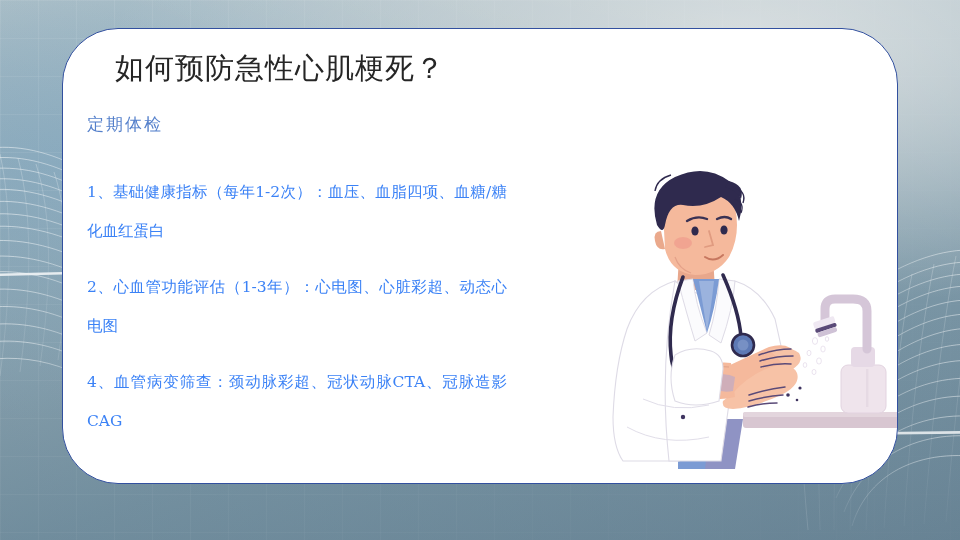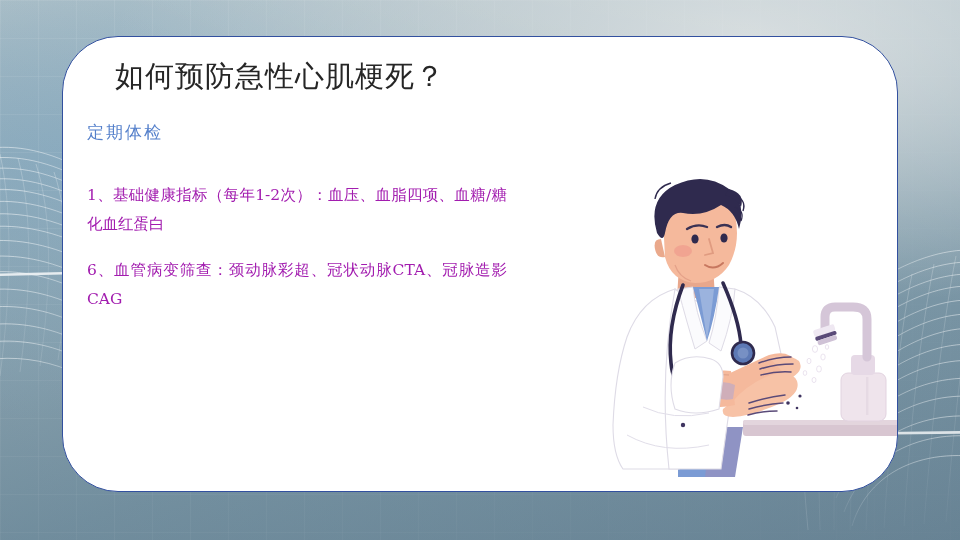--- a/index.html
+++ b/index.html
@@ -38,21 +38,20 @@
   .mesh-right{right:-18px;top:230px;width:250px;height:300px;opacity:.8;}
   
   .card{
     position:absolute;
     left:62px;top:28px;width:836px;height:456px;
     background:#ffffff;
     border:1.4px solid #32509f;
     border-radius:56px;
     box-sizing:border-box;
     overflow:hidden;
-    margin-top:8px;
   }
   .card-inner{position:absolute;inset:0;}
   
   .title{
     position:absolute;left:52px;top:20px;
     font-family:"DejaVu Serif","Liberation Serif",serif;
     font-size:29px;color:#262626;letter-spacing:1px;
     white-space:nowrap;
   }
   .subtitle{
@@ -60,22 +59,22 @@
     font-family:"DejaVu Serif","Liberation Serif",serif;
     font-size:17px;color:#5580cb;letter-spacing:2px;
     white-space:nowrap;
   }
   .body-list{
     position:absolute;left:24px;top:144px;width:420px;
   }
   .para{
     font-family:"DejaVu Serif","Liberation Serif",serif;
     font-size:15.5px;
-    line-height:29px;
-    color:#a21caf;
+    line-height:39px;
+    color:#3b82f6;
     margin:0 0 17px 0;
     text-align:justify;
   }
   
   .illus{position:absolute;left:520px;top:140px;width:330px;height:300px;}
 </style>
 </head>
 <body>
 
 <div id="slide">
@@ -163,21 +162,22 @@
   </svg>
 
   <div class="card">
     <div class="card-inner">
 
       <div class="title">如何预防急性心肌梗死？</div>
       <div class="subtitle">定期体检</div>
 
       <div class="body-list">
         <p class="para">1、基础健康指标（每年1-2次）：血压、血脂四项、血糖/糖化血红蛋白</p>
-        <p class="para">6、血管病变筛查：颈动脉彩超、冠状动脉CTA、冠脉造影CAG</p>
+        <p class="para">2、心血管功能评估（1-3年）：心电图、心脏彩超、动态心电图</p>
+        <p class="para">4、血管病变筛查：颈动脉彩超、冠状动脉CTA、冠脉造影CAG</p>
       </div>
 
       <svg class="illus" viewBox="0 0 330 300">
 
         <rect x="160" y="243" width="168" height="16" rx="3" fill="#d8c6d1"></rect>
         <rect x="160" y="243" width="168" height="5" rx="2" fill="#e3d5dd"></rect>
 
         <g>
           <rect x="258" y="196" width="45" height="48" rx="7" fill="#efe4ec"></rect>
           <rect x="258" y="196" width="45" height="48" rx="7" fill="none" stroke="#e2d3e0" stroke-width="1"></rect>

